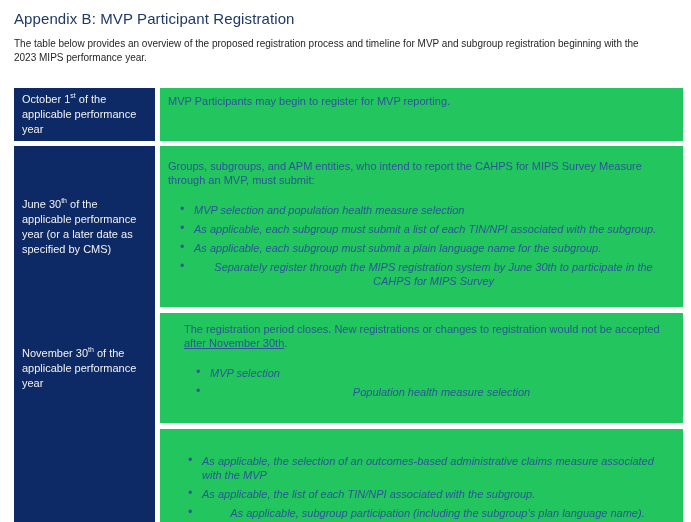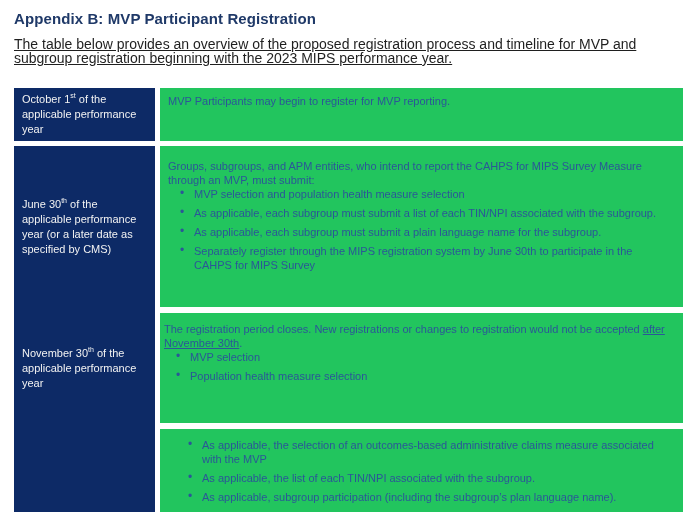--- a/index.html
+++ b/index.html
@@ -3,33 +3,32 @@
 <meta charset="utf-8">
 <style>
   * { box-sizing: border-box; margin: 0; padding: 0; }
   html, body { width: 691px; height: 522px; background: #ffffff; overflow: hidden; }
   body { font-family: "Liberation Sans", "DejaVu Sans", sans-serif; }
 
   .page { padding: 9px 8px 0 14px; }
 
   .title {
     font-size: 15px;
-    font-weight: bold;
+    font-weight: normal;
     color: #1f3968;
     line-height: 19px;
     letter-spacing: 0.1px;
   }
 
   .intro {
     margin-top: 9px;
-    font-size: 14px;
+    font-size: 10px;
     line-height: 14px;
     color: #1f1f1f;
     max-width: 632px;
-    text-decoration: underline;
   }
 
   .tbl { margin-top: 23px; width: 669px; }
 
   
   .row1 {
     display: grid;
     grid-template-columns: 141px 1fr;
     column-gap: 5px;
     margin-bottom: 5px;
@@ -66,30 +65,30 @@
   .hlabel2 { grid-column: 1; grid-row: 2; }
 
   .bcell {
     background: #22c55e;
     color: #2b5797;
     font-size: 11px;
     line-height: 14px;
   }
   .bcell1 { min-height: 34px; padding: 6px 10px 6px 8px; }
   .bcell2 { grid-column: 2; grid-row: 1; min-height: 161px; padding: 13px 10px 10px 8px; }
-  .bcell3 { grid-column: 2; grid-row: 2; min-height: 110px; padding: 9px 10px 6px 4px; }
+  .bcell3 { grid-column: 2; grid-row: 2; min-height: 110px; padding: 9px 10px 6px 24px; }
   .bcell4 { grid-column: 2; grid-row: 3; min-height: 77px; padding: 9px 10px 8px 16px; }
 
-  .bcell ul { list-style: none; margin-top: 0; }
+  .bcell ul { list-style: none; margin-top: 16px; font-style: italic; }
   .bcell li {
     position: relative;
     padding-left: 26px;
     margin-bottom: 5px;
   }
-  .bcell li:last-child { margin-bottom: 0; }
+  .bcell li:last-child { margin-bottom: 0; text-align: center; }
   .bcell li::before {
     content: "\2022";
     position: absolute;
     left: 12px;
     top: -1px;
     font-size: 12px;
   }
 
   .para2 { margin-top: 14px; }
   .u { text-decoration: underline; }

